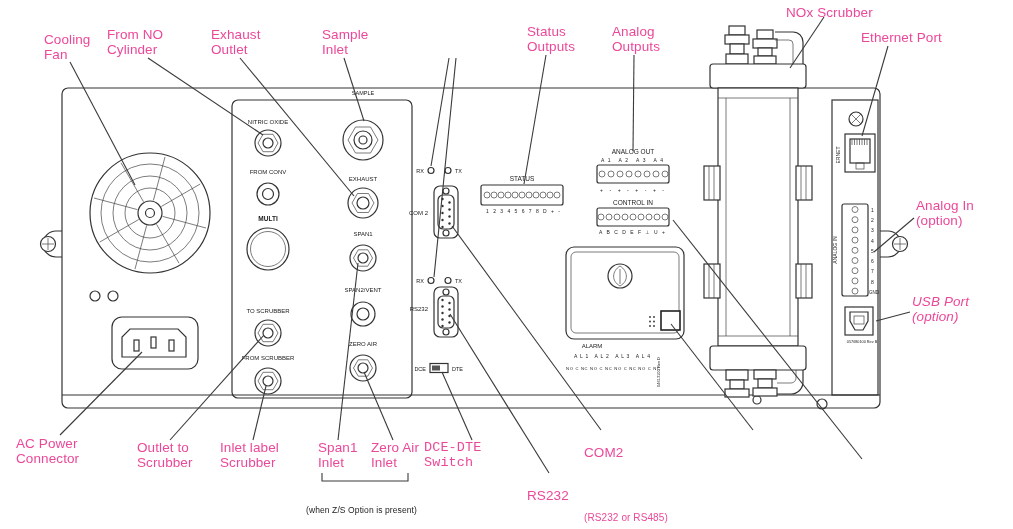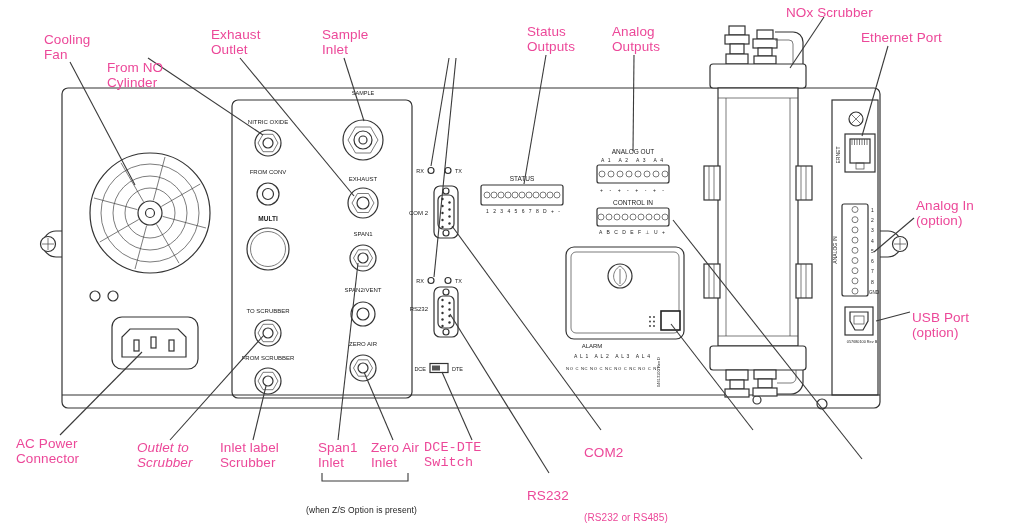--- a/index.html
+++ b/index.html
@@ -389,39 +389,39 @@
       <line x1="549" y1="473" x2="450" y2="314"></line>
       <line x1="601" y1="430" x2="452" y2="226"></line>
       <line x1="753" y1="430" x2="671" y2="324"></line>
       <line x1="862" y1="459" x2="673" y2="220"></line>
       <polyline points="322,473 322,481 408,481 408,473" fill="none"></polyline>
     </g>
   </svg>
 
   <div class="co" style="left:44px;  top:33px;">Cooling
 Fan</div>
-  <div class="co" style="left:107px; top:28px;margin-top:33px;">From NO
+  <div class="co" style="left:107px; top:28px;">From NO
 Cylinder</div>
   <div class="co" style="left:211px; top:28px;">Exhaust
 Outlet</div>
   <div class="co" style="left:322px; top:28px;">Sample
 Inlet</div>
   <div class="co" style="left:527px; top:25px;">Status
 Outputs</div>
   <div class="co" style="left:612px; top:25px;">Analog
 Outputs</div>
   <div class="co" style="left:786px; top:6px;">NOx Scrubber</div>
   <div class="co" style="left:861px; top:31px;">Ethernet Port</div>
   <div class="co" style="left:916px; top:199px;">Analog In
 (option)</div>
-  <div class="co" style="left:912px; top:311px;">USB Port
+  <div class="co" style="left:912px; top:295px;font-style:italic;">USB Port
 (option)</div>
   <div class="co" style="left:16px;  top:437px;">AC Power
 Connector</div>
-  <div class="co" style="left:137px; top:441px;font-style:italic;">Outlet to
+  <div class="co" style="left:137px; top:441px;">Outlet to
 Scrubber</div>
   <div class="co" style="left:220px; top:441px;">Inlet label
 Scrubber</div>
   <div class="co" style="left:318px; top:441px;">Span1
 Inlet</div>
   <div class="co" style="left:371px; top:441px;">Zero Air
 Inlet</div>
   <div class="co note" style="left:306px; top:506px;">(when Z/S Option is present)</div>
   <div class="co" style="left:424px; top:441px;font-family:Liberation Mono, monospace;">DCE-DTE
 Switch</div>

